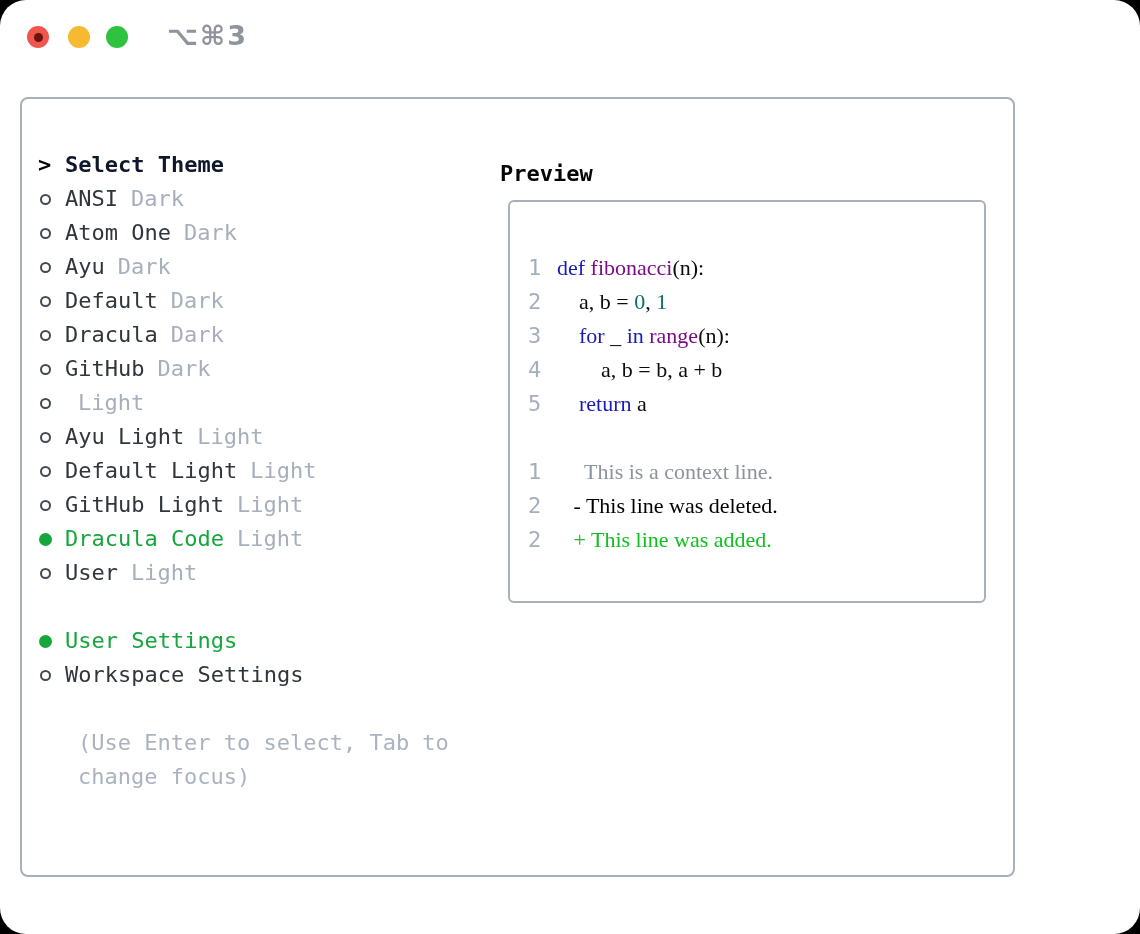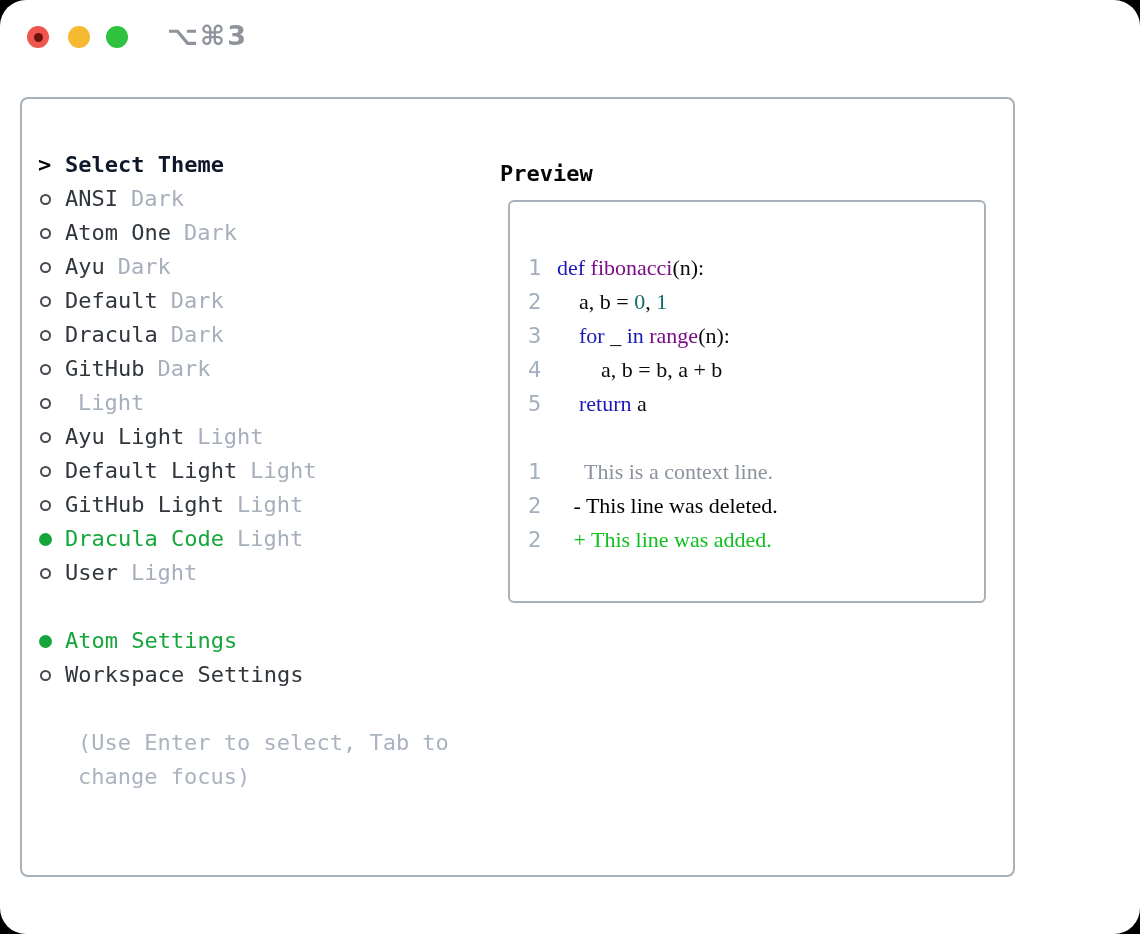--- a/index.html
+++ b/index.html
@@ -88,21 +88,21 @@
           <div class="row"><span class="bullet-slot"><span class="ring"></span></span><span class="item-name">Ayu Light</span><span class="variant">Light</span></div>
           <div class="row"><span class="bullet-slot"><span class="ring"></span></span><span class="item-name">Default Light</span><span class="variant">Light</span></div>
           <div class="row"><span class="bullet-slot"><span class="ring"></span></span><span class="item-name">GitHub Light</span><span class="variant">Light</span></div>
           <div class="row"><span class="bullet-slot"><span class="ring filled"></span></span><span class="item-name sel">Dracula Code</span><span class="variant">Light</span></div>
           <div class="row"><span class="bullet-slot"><span class="ring"></span></span><span class="item-name">User</span><span class="variant">Light</span></div>
         </div>
 
       <div class="spacer"></div>
 
       <div id="apply-options">
-          <div class="row"><span class="bullet-slot"><span class="ring filled"></span></span><span class="opt-label sel">Atom Settings</span></div>
+          <div class="row"><span class="bullet-slot"><span class="ring filled"></span></span><span class="opt-label sel">User Settings</span></div>
           <div class="row"><span class="bullet-slot"><span class="ring"></span></span><span class="opt-label">Workspace Settings</span></div>
         </div>
 
       <div class="spacer"></div>
 
       <div class="hint">(Use Enter to select, Tab to</div>
       <div class="hint">change focus)</div>
     </div>
 
     <div class="preview-title">Preview</div>

